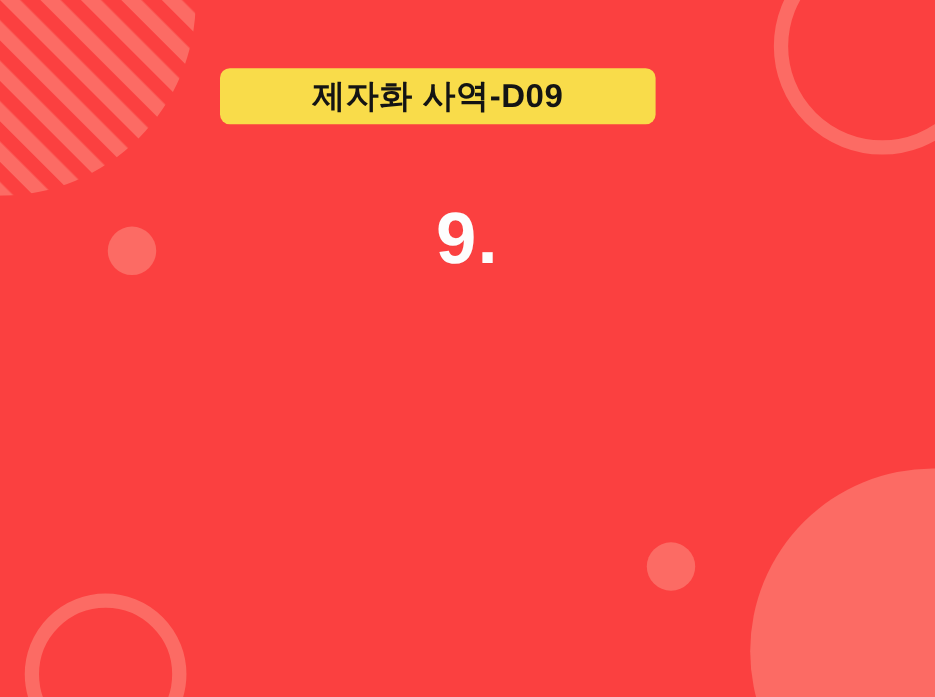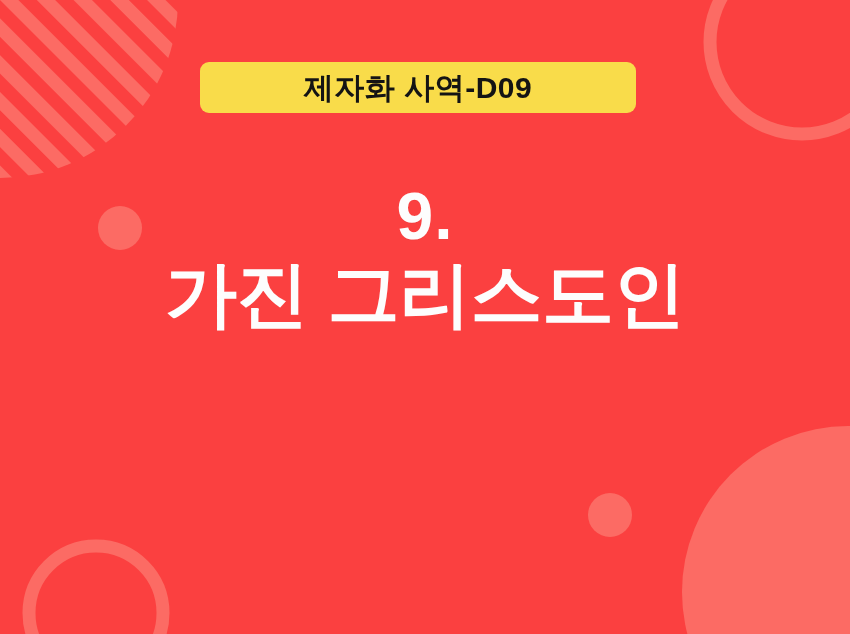--- a/index.html
+++ b/index.html
@@ -34,21 +34,21 @@
     width: 850px;
     height: 634px;
     display: block;
   }
 
   
   .badge {
     position: absolute;
     left: 200px;
     top: 62px;
-    width: 436px;
+    width: 396px;
     height: 51px;
     background: #f9dc4a;
     border-radius: 9px;
     display: flex;
     align-items: center;
     justify-content: center;
     z-index: 5;
   }
   .badge-text {
     color: #141414;
@@ -119,16 +119,15 @@
       <circle cx="610" cy="515" r="22" fill="#fc6b64"></circle>
     </svg>
   </div>
 
   <div class="badge">
     <span class="badge-text">제자화 사역-D09</span>
   </div>
 
   <div class="title-block">
     <div class="title-num">9.</div>
-    <div class="title-line">가진 그리스도인</div>
   </div>
 
 </div>
 
 </body></html>

